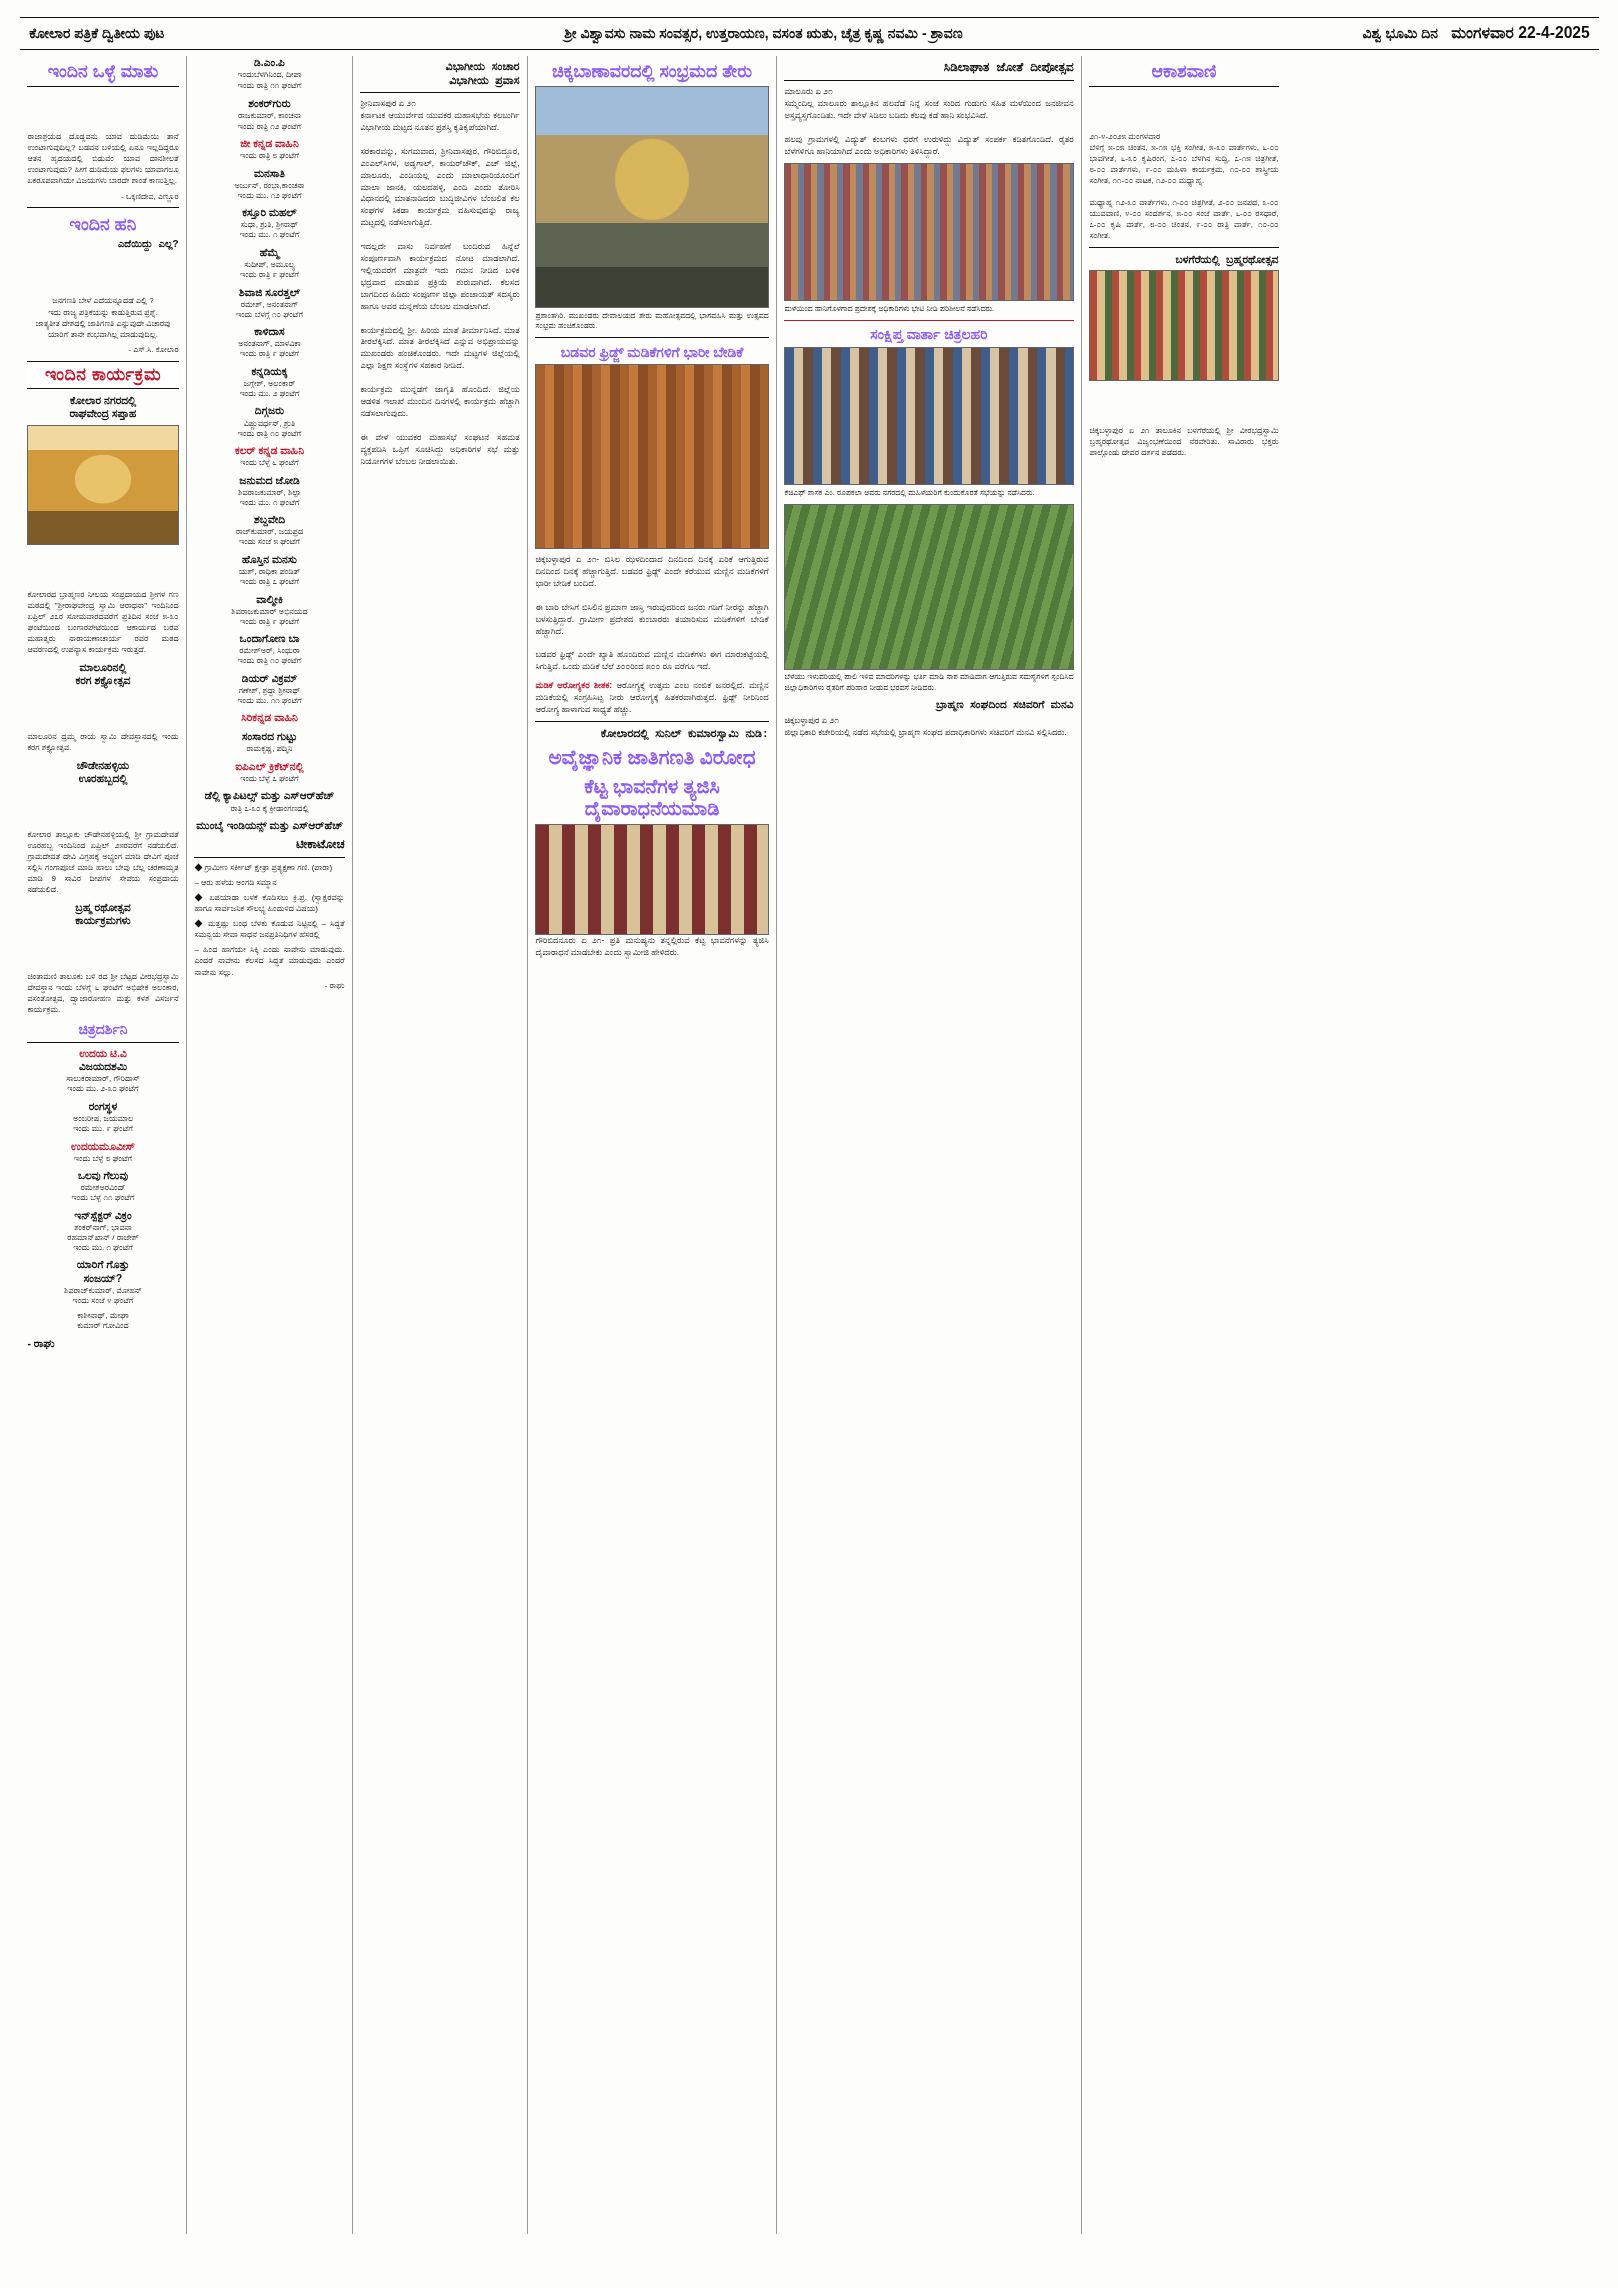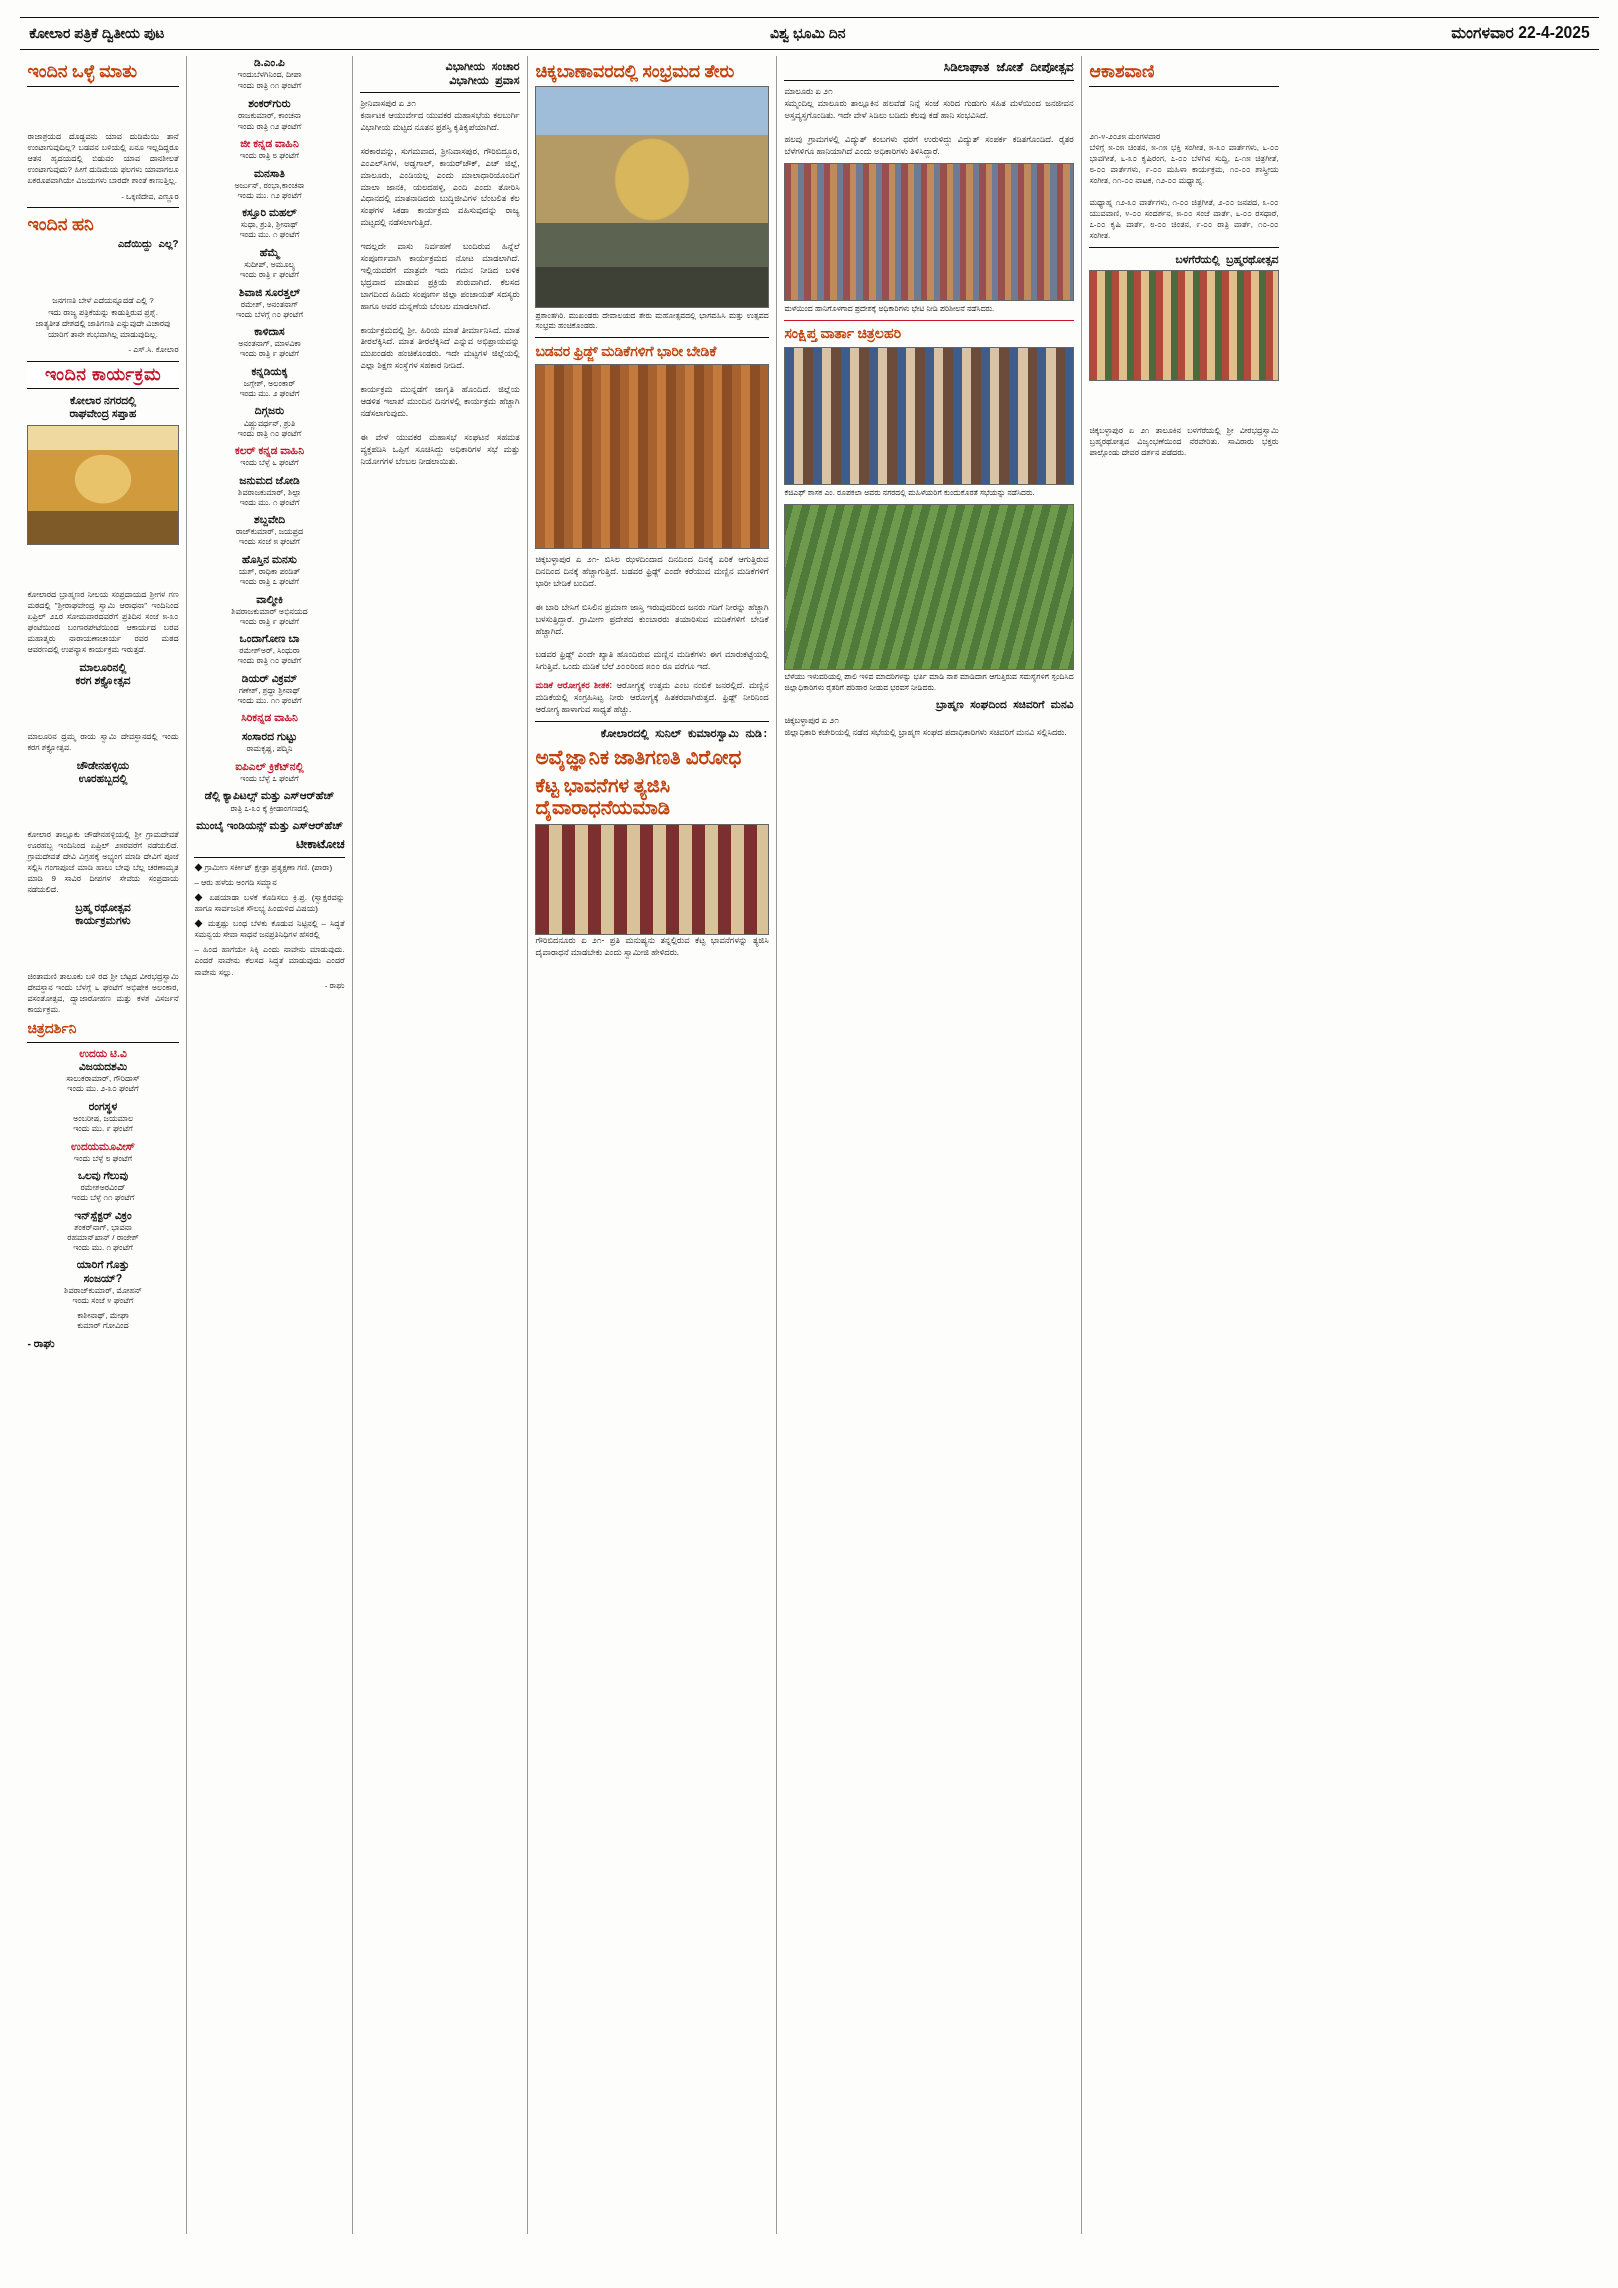--- a/index.html
+++ b/index.html
@@ -50,26 +50,26 @@
   .c6 { width:205px; }
   .body-text {
     font-size:8.4px;
     line-height:1.42;
     text-align:justify;
     color:#111;
     margin:0 0 5.5px;
   }
   .body-text.small { font-size:8px; line-height:1.38;margin-top:44px; }
   .hd-red {
-    color:#c2410c;
+    color:#8b5cf6;
     font-weight:bold;
+    text-align:center;
     font-size:17.5px;
     margin:5.5px 0 4.6px;
     line-height:1.15;
-    font-family:Liberation Serif, serif;
   }
   .hd-red.sm { font-size:14px; }
   .hd-black {
     font-weight:bold;
     text-align:right;
     font-size:14px;
     margin:5.5px 0 3.7px;
     line-height:1.2;
     font-family:Liberation Mono, monospace;
   }
@@ -134,20 +134,21 @@
   .bullet { font-size:8px; line-height:1.4; text-align:justify; margin:0 0 3.7px; }
   .subhead-red { color:#c2162b; font-weight:bold; font-size:8.5px; }
 </style>
 </head>
 <body>
 
 <div class="page">
 
   <div class="masthead">
     <div class="left">ಕೋಲಾರ ಪತ್ರಿಕೆ ದ್ವಿತೀಯ ಪುಟ</div>
+    <div class="center">ಶ್ರೀ ವಿಶ್ವಾವಸು ನಾಮ ಸಂವತ್ಸರ, ಉತ್ತರಾಯಣ, ವಸಂತ ಋತು, ಚೈತ್ರ ಕೃಷ್ಣ ನವಮಿ - ಶ್ರಾವಣ</div>
     <div class="mid2">ವಿಶ್ವ ಭೂಮಿ ದಿನ</div>
     <div class="right">ಮಂಗಳವಾರ 22-4-2025</div>
   </div>
 
   <div class="cols">
 
     <div class="col c1">
       <div class="hd-red">ಇಂದಿನ ಒಳ್ಳೆ ಮಾತು</div>
       <div class="rule"></div>
       <p class="body-text small">ರಾಜಾಶ್ರಯದ ದೊಡ್ಡವನು ಯಾವ ದುಡಿಮೆಯಿ ತಾನೆ ಉಂಟಾಗುವುದಿಲ್ಲ? ಬಡವನ ಬಳಿಯಲ್ಲಿ ಏನೂ ಇಲ್ಲದಿದ್ದರೂ ಆತನ ಹೃದಯದಲ್ಲಿ ಬಿಡುವಂ ಯಾವ ದಾನಶೀಲತೆ ಉಂಟಾಗುವುದು? ಹೀಗೆ ದುಡಿಮೆಯ ಫಲಗಳು ಯಾವಾಗಲೂ ಏಕರೂಪವಾಗಿಯೇ ವಿಜಯಗಳು ಬಾರದೇ ಶಾಂತೆ ಕಾಣುತ್ತಿಲ್ಲ.</p>

